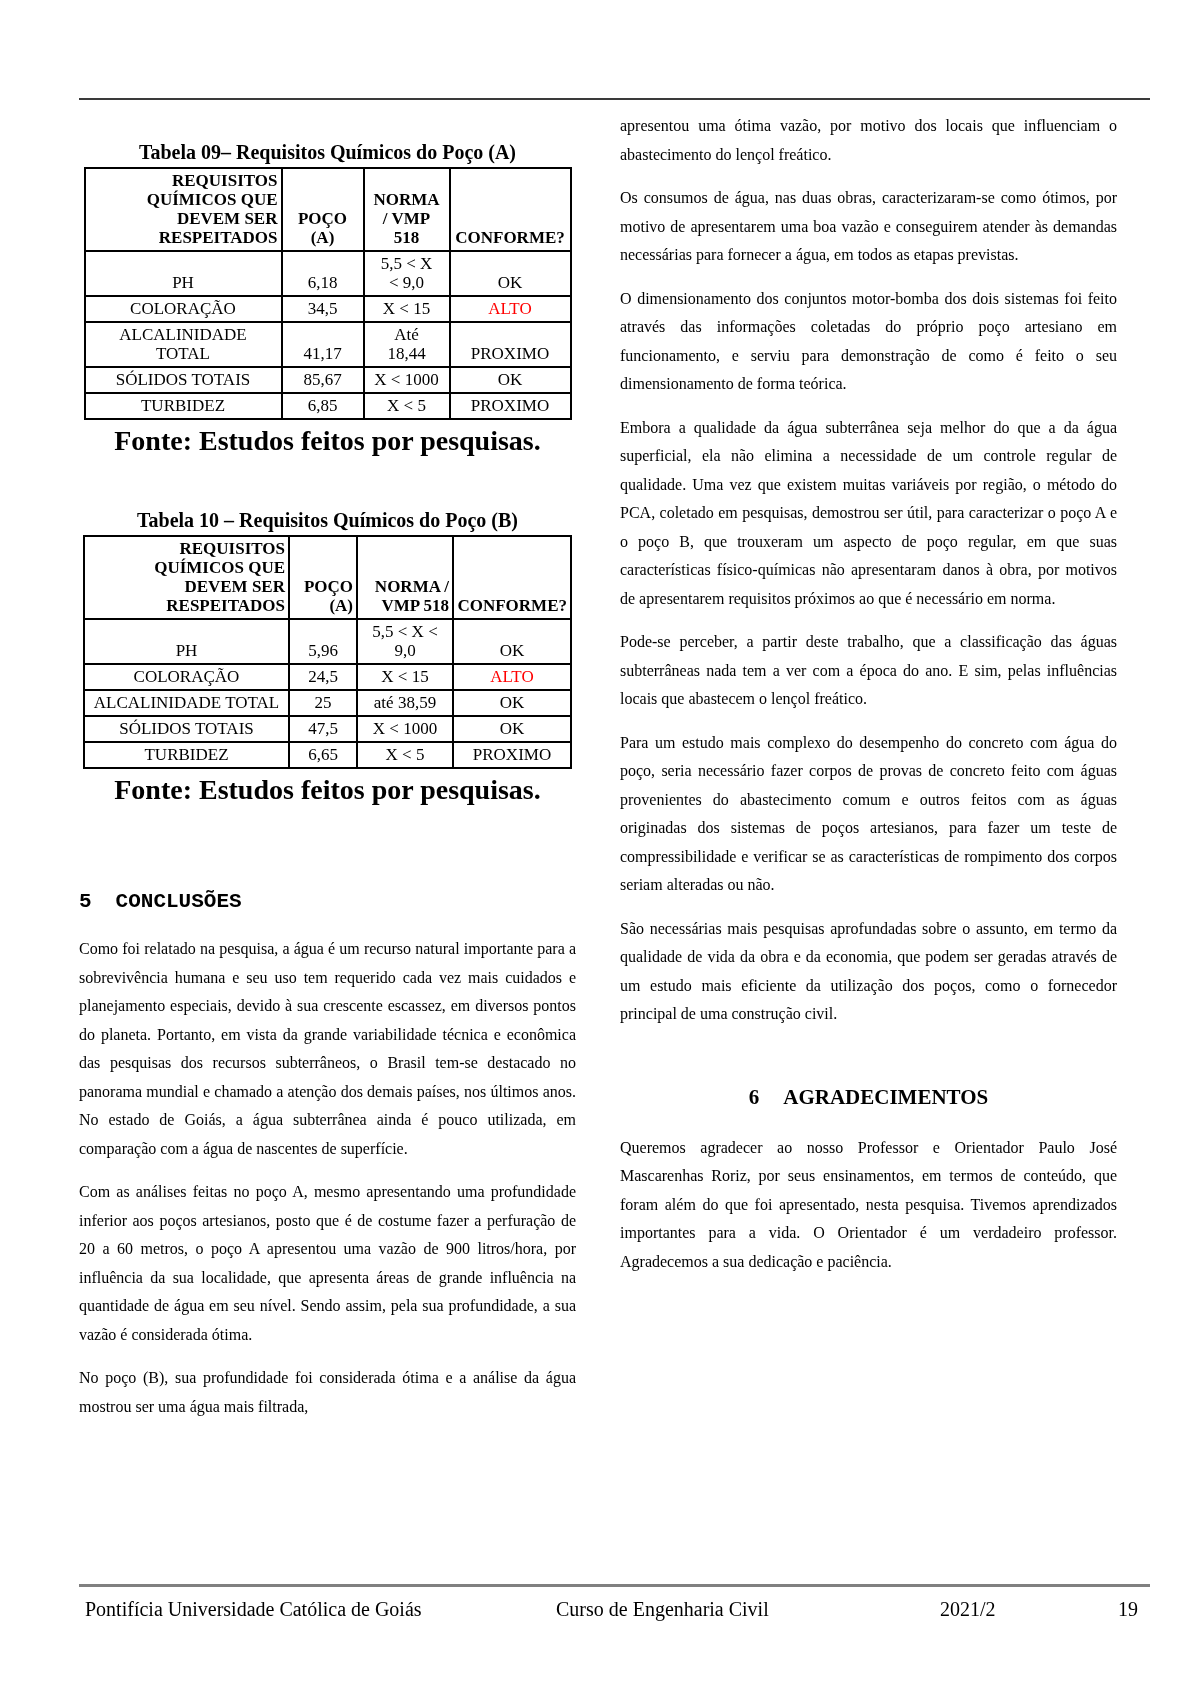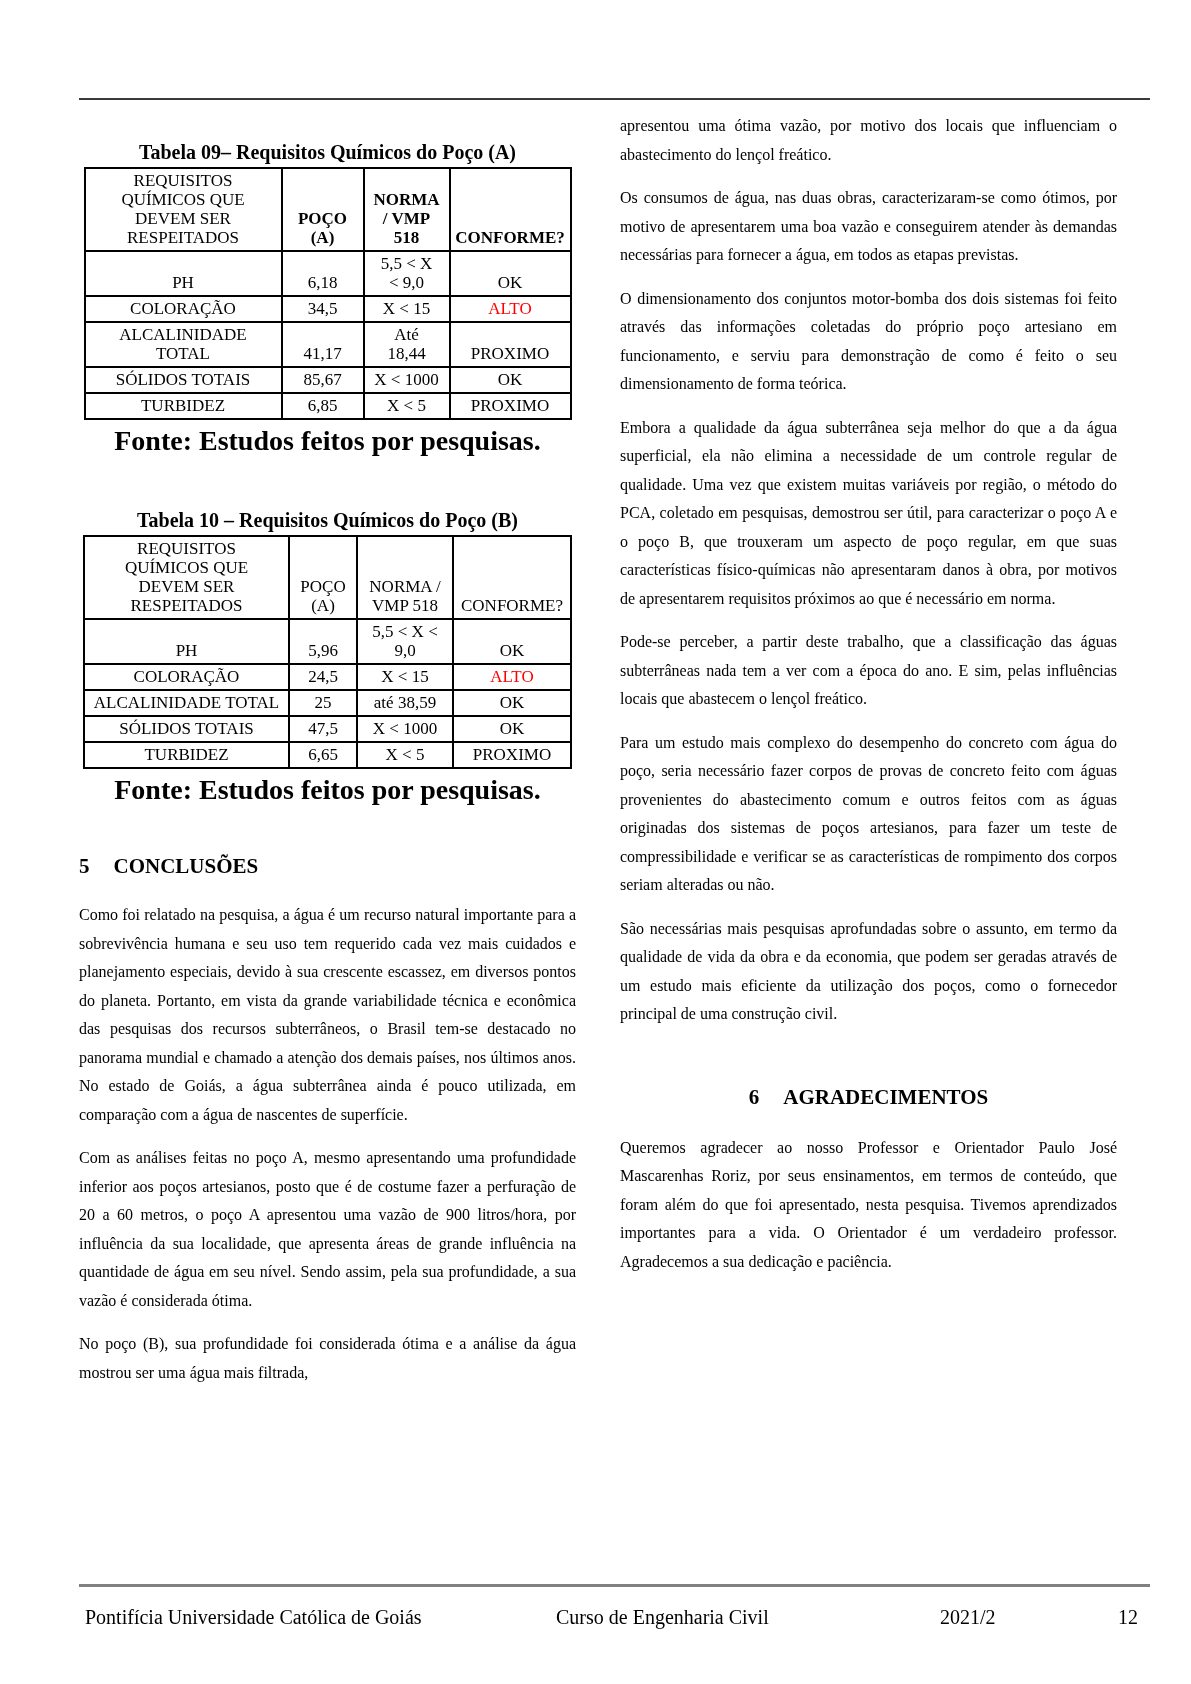--- a/index.html
+++ b/index.html
@@ -30,21 +30,21 @@
     margin:0 0 15px 0;
   }
   .col-right p.first { margin-top:4px; }
 
   
   .sec-heading {
     font-size:21px; font-weight:bold;
     margin:0;
   }
   .sec-heading .sec-label { margin-left:24px; }
-  .heading-5 { margin-top:48px; margin-bottom:22px; }
+  .heading-5 { margin-top:84px; margin-bottom:22px;font-family:Liberation Mono, monospace; }
   .heading-6 { margin-top:56px; margin-bottom:24px;text-align:center; }
 
   
   .table-block-a { margin-top:33px; }
   .table-block-b { margin-top:52px; }
   .table-title {
     font-size:20px; font-weight:bold; text-align:center;
     margin:8px 0 3px 0; width:497px;
   }
   table.tbl {
@@ -53,36 +53,36 @@
     margin:0 auto;
   }
   .tbl td, .tbl th {
     border:2px solid #000;
     text-align:center; vertical-align:bottom;
     padding:2px 3px 3px 3px;
     white-space:pre-line;
     overflow:hidden;
   }
   .tbl th { font-weight:bold; }
-  .tbl-a th.first, .tbl-b th { font-weight:normal; }
+  .tbl-a th.first, .tbl-b th { font-weight:bold;text-align:right; }
   .tbl-a .ca1{width:197px}.tbl-a .ca2{width:82px}.tbl-a .ca3{width:86px}.tbl-a .ca4{width:121px}
   .tbl-b .cb1{width:205px}.tbl-b .cb2{width:68px}.tbl-b .cb3{width:96px}.tbl-b .cb4{width:118px}
   .alert { color:var(--alert, #ff0000); }
   .table-source {
     font-size:28px; font-weight:bold; text-align:center;
     margin-top:5px; width:497px;
   }
 
   
   .footer-rule {
     position:absolute; top:1584px; left:79px;
     width:1071px; height:3px; background:#808080;
   }
   .footer-text { position:absolute; top:1598px; left:0; width:1191px; font-size:20px; }
-  .footer-text span { position:absolute; white-space:nowrap;margin-top:8px; }
+  .footer-text span { position:absolute; white-space:nowrap; }
   .f-institution { left:85px; }
   .f-course { left:556px; }
   .f-term { left:940px; }
   .f-page { left:1118px; }
 </style>
 </head>
 <body>
 
 <div class="page">
 
@@ -240,16 +240,16 @@
       <p class="body">Queremos agradecer ao nosso Professor e Orientador Paulo José Mascarenhas Roriz, por seus ensinamentos, em termos de conteúdo, que foram além do que foi apresentado, nesta pesquisa. Tivemos aprendizados importantes para a vida. O Orientador é um verdadeiro professor. Agradecemos a sua dedicação e paciência.</p>
 
     </div>
   </div>
 
   <div class="footer-rule"></div>
   <div class="footer-text">
     <span class="f-institution">Pontifícia Universidade Católica de Goiás</span>
     <span class="f-course">Curso de Engenharia Civil</span>
     <span class="f-term">2021/2</span>
-    <span class="f-page">12</span>
+    <span class="f-page">19</span>
   </div>
 
 </div>
 
 </body></html>

